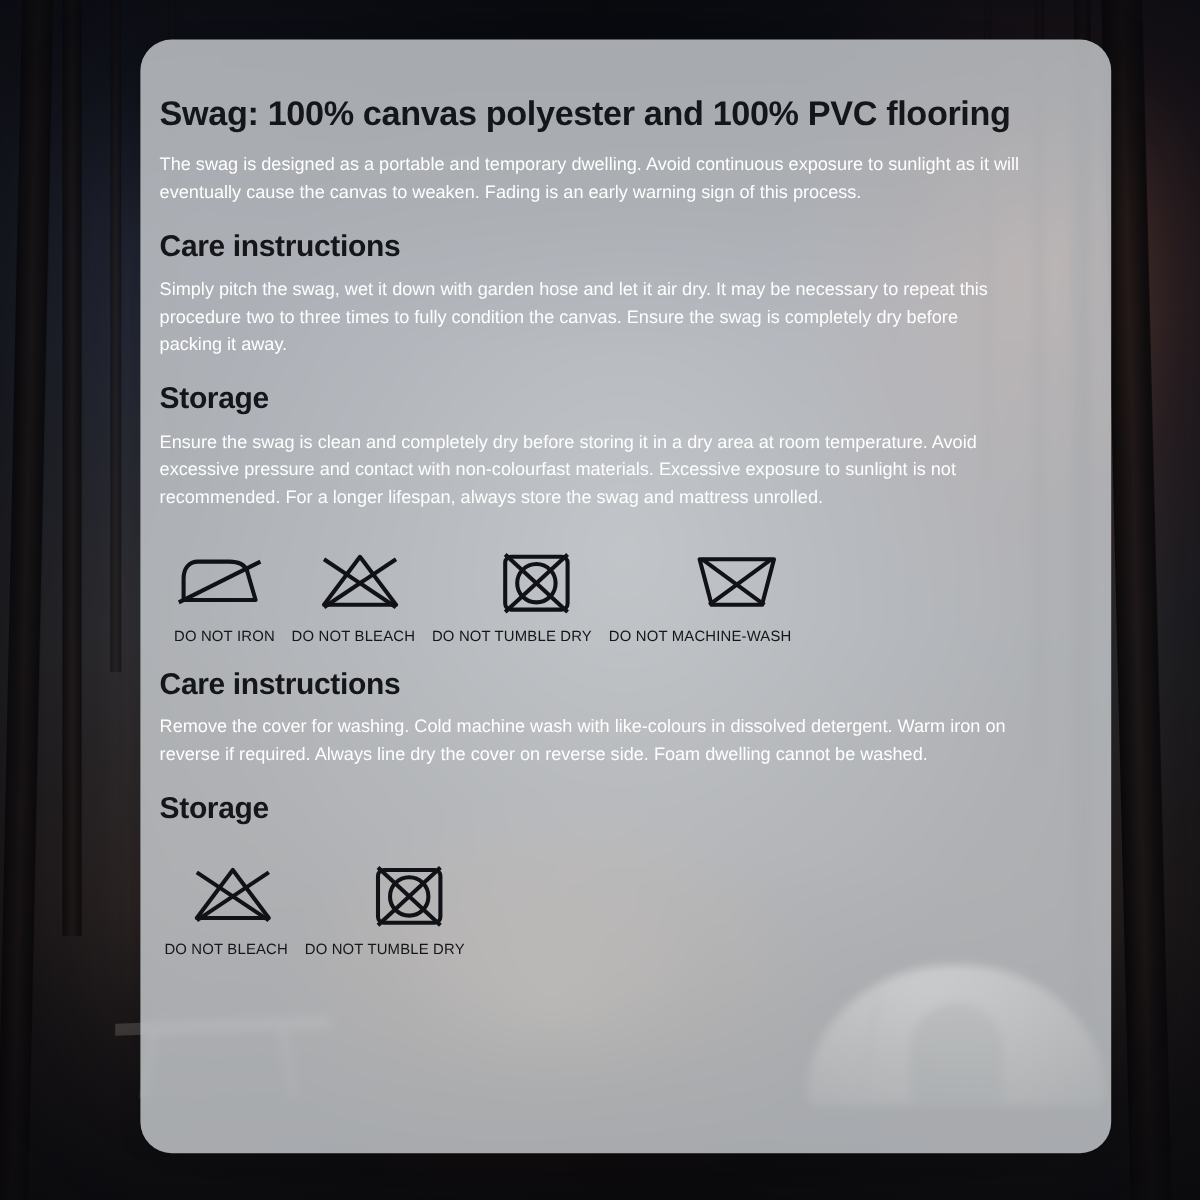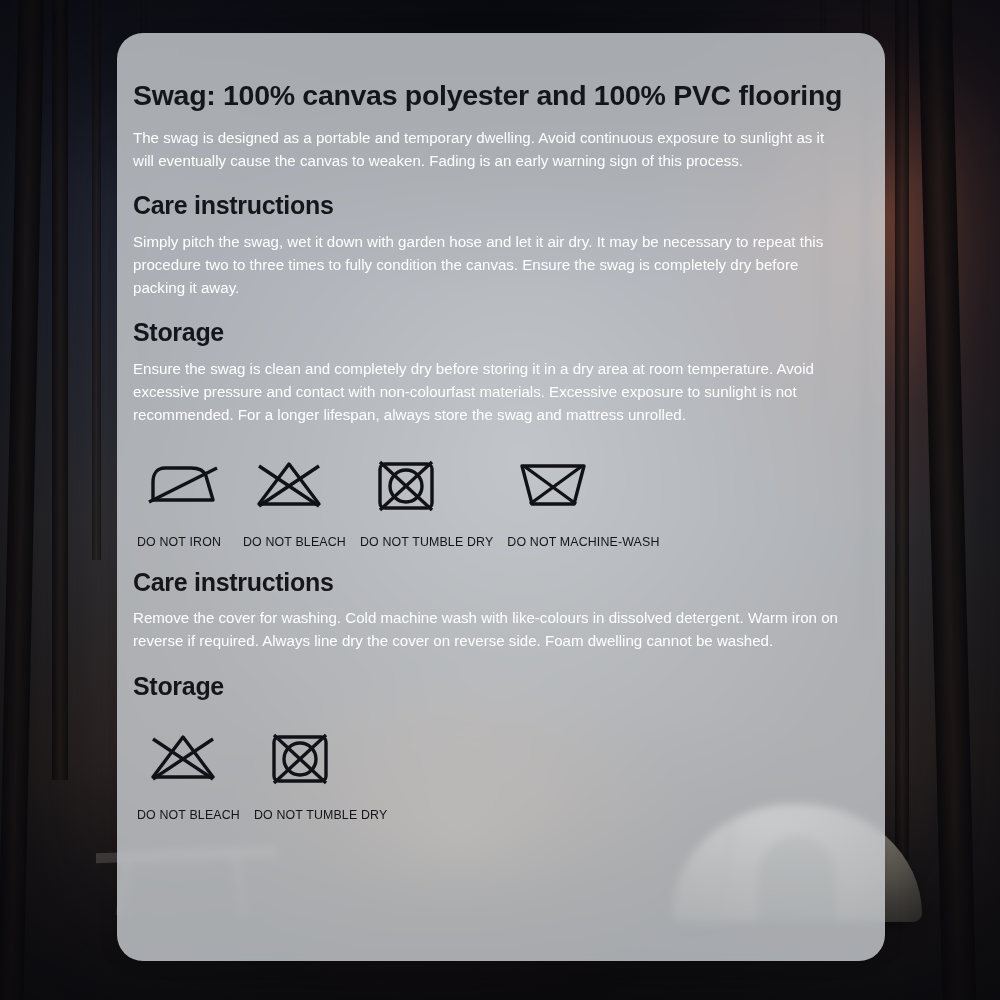--- a/index.html
+++ b/index.html
@@ -115,20 +115,21 @@
     position: absolute;
     left: 117px;
     top: 33px;
     width: 768px;
     height: 928px;
     border-radius: 26px;
     background: rgba(206,210,214,0.80);
     backdrop-filter: blur(4px);
     box-shadow: 0 2px 18px rgba(0,0,0,0.18);
     overflow: hidden;
+    padding-left: 41px;
   }
 
   .card-inner {
     position: absolute;
     left: 0; top: 0; right: 0; bottom: 0;
     padding: 46px 40px 20px 16px;
     box-sizing: border-box;
   }
 
   h1.title {
@@ -159,23 +160,22 @@
 
   
   .icon-row {
     display: flex;
     margin: 26px 0 8px 0;
     padding-left: 4px;
   }
   .icon-item {
     display: flex;
     flex-direction: column;
-    align-items: flex-start;
+    align-items: flex-end;
     margin-right: 14px;
-    gap: 12px;
   }
   .icon-item .glyph {
     width: 92px;
     height: 64px;
     display: flex;
     align-items: center;
     justify-content: center;
   }
   .icon-item .cap {
     margin-top: 6px;

